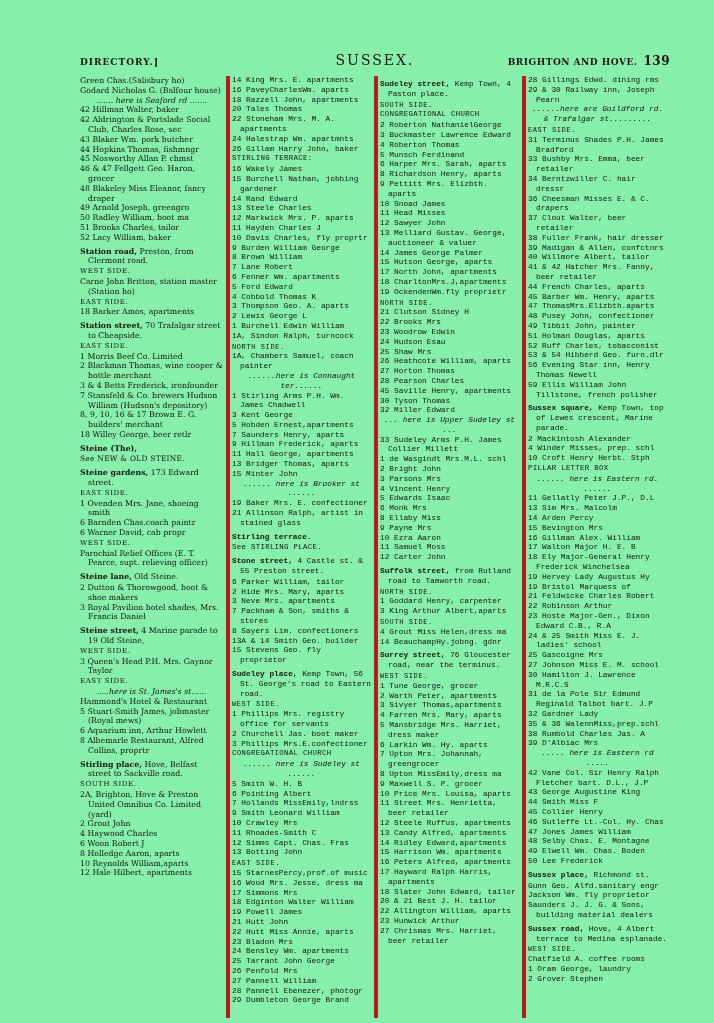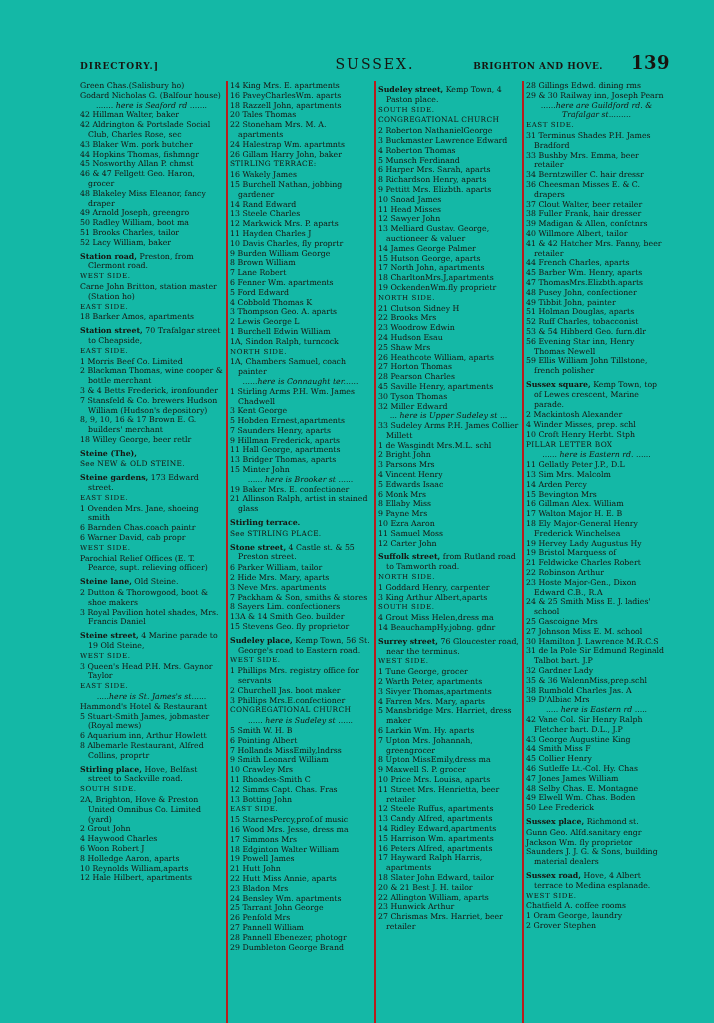--- a/index.html
+++ b/index.html
@@ -1,48 +1,48 @@
 <!DOCTYPE html>
 <html><head>
 <meta charset="utf-8">
 <style>
   html,body{margin:0;padding:0;}
   .page{
     position:relative;
     width:714px;height:1023px;
-    background:#14b8a6;
+    background:#86efac;
     font-family:"DejaVu Serif", serif;
     color:#17140f;
     overflow:hidden;
   }
   .header{
     display:grid;
     grid-template-columns:1fr auto 1fr;
     align-items:baseline;
     padding:52px 44px 4px 80px;
   }
   .hdr-left{font-size:9px;letter-spacing:1px;font-weight:bold;}
   .hdr-center{font-size:14px;letter-spacing:2px;text-align:center;}
   .hdr-right{text-align:right;font-size:9px;font-weight:bold;letter-spacing:0.5px;white-space:nowrap;}
-  .hdr-page{font-size:18px;font-weight:bold;margin-left:28px;}
+  .hdr-page{font-size:12px;font-weight:bold;margin-left:6px;}
   .columns{
     display:flex;
     padding:4px 44px 0 78px;
   }
   .col{
     width:148px;
     box-sizing:border-box;
     padding:0 3px 0 2px;
     height:942px;
     overflow:hidden;
     font-size:7.8px;
     line-height:9.8px;
     text-align:left;
   }
-  .col + .col{border-left:2px solid #b91c1c;}
+  .col + .col{border-left:4px solid #b91c1c;font-family:Liberation Mono, monospace;}
   .ln{margin:0;}
   .ln.entry{text-indent:-8px;padding-left:8px;}
   .ln.street{margin:4px 0 1px;text-indent:-8px;padding-left:8px;}
   .ln.street .bold{font-weight:bold;}
   .ln.side{text-align:left;font-size:7px;letter-spacing:0.6px;margin:1px 0 0;}
   .ln.caps{text-align:left;font-size:7.4px;letter-spacing:0.3px;margin:0 0 1px;}
   .ln.here{text-align:center;font-style:italic;}
 </style>
 </head>
 <body>

